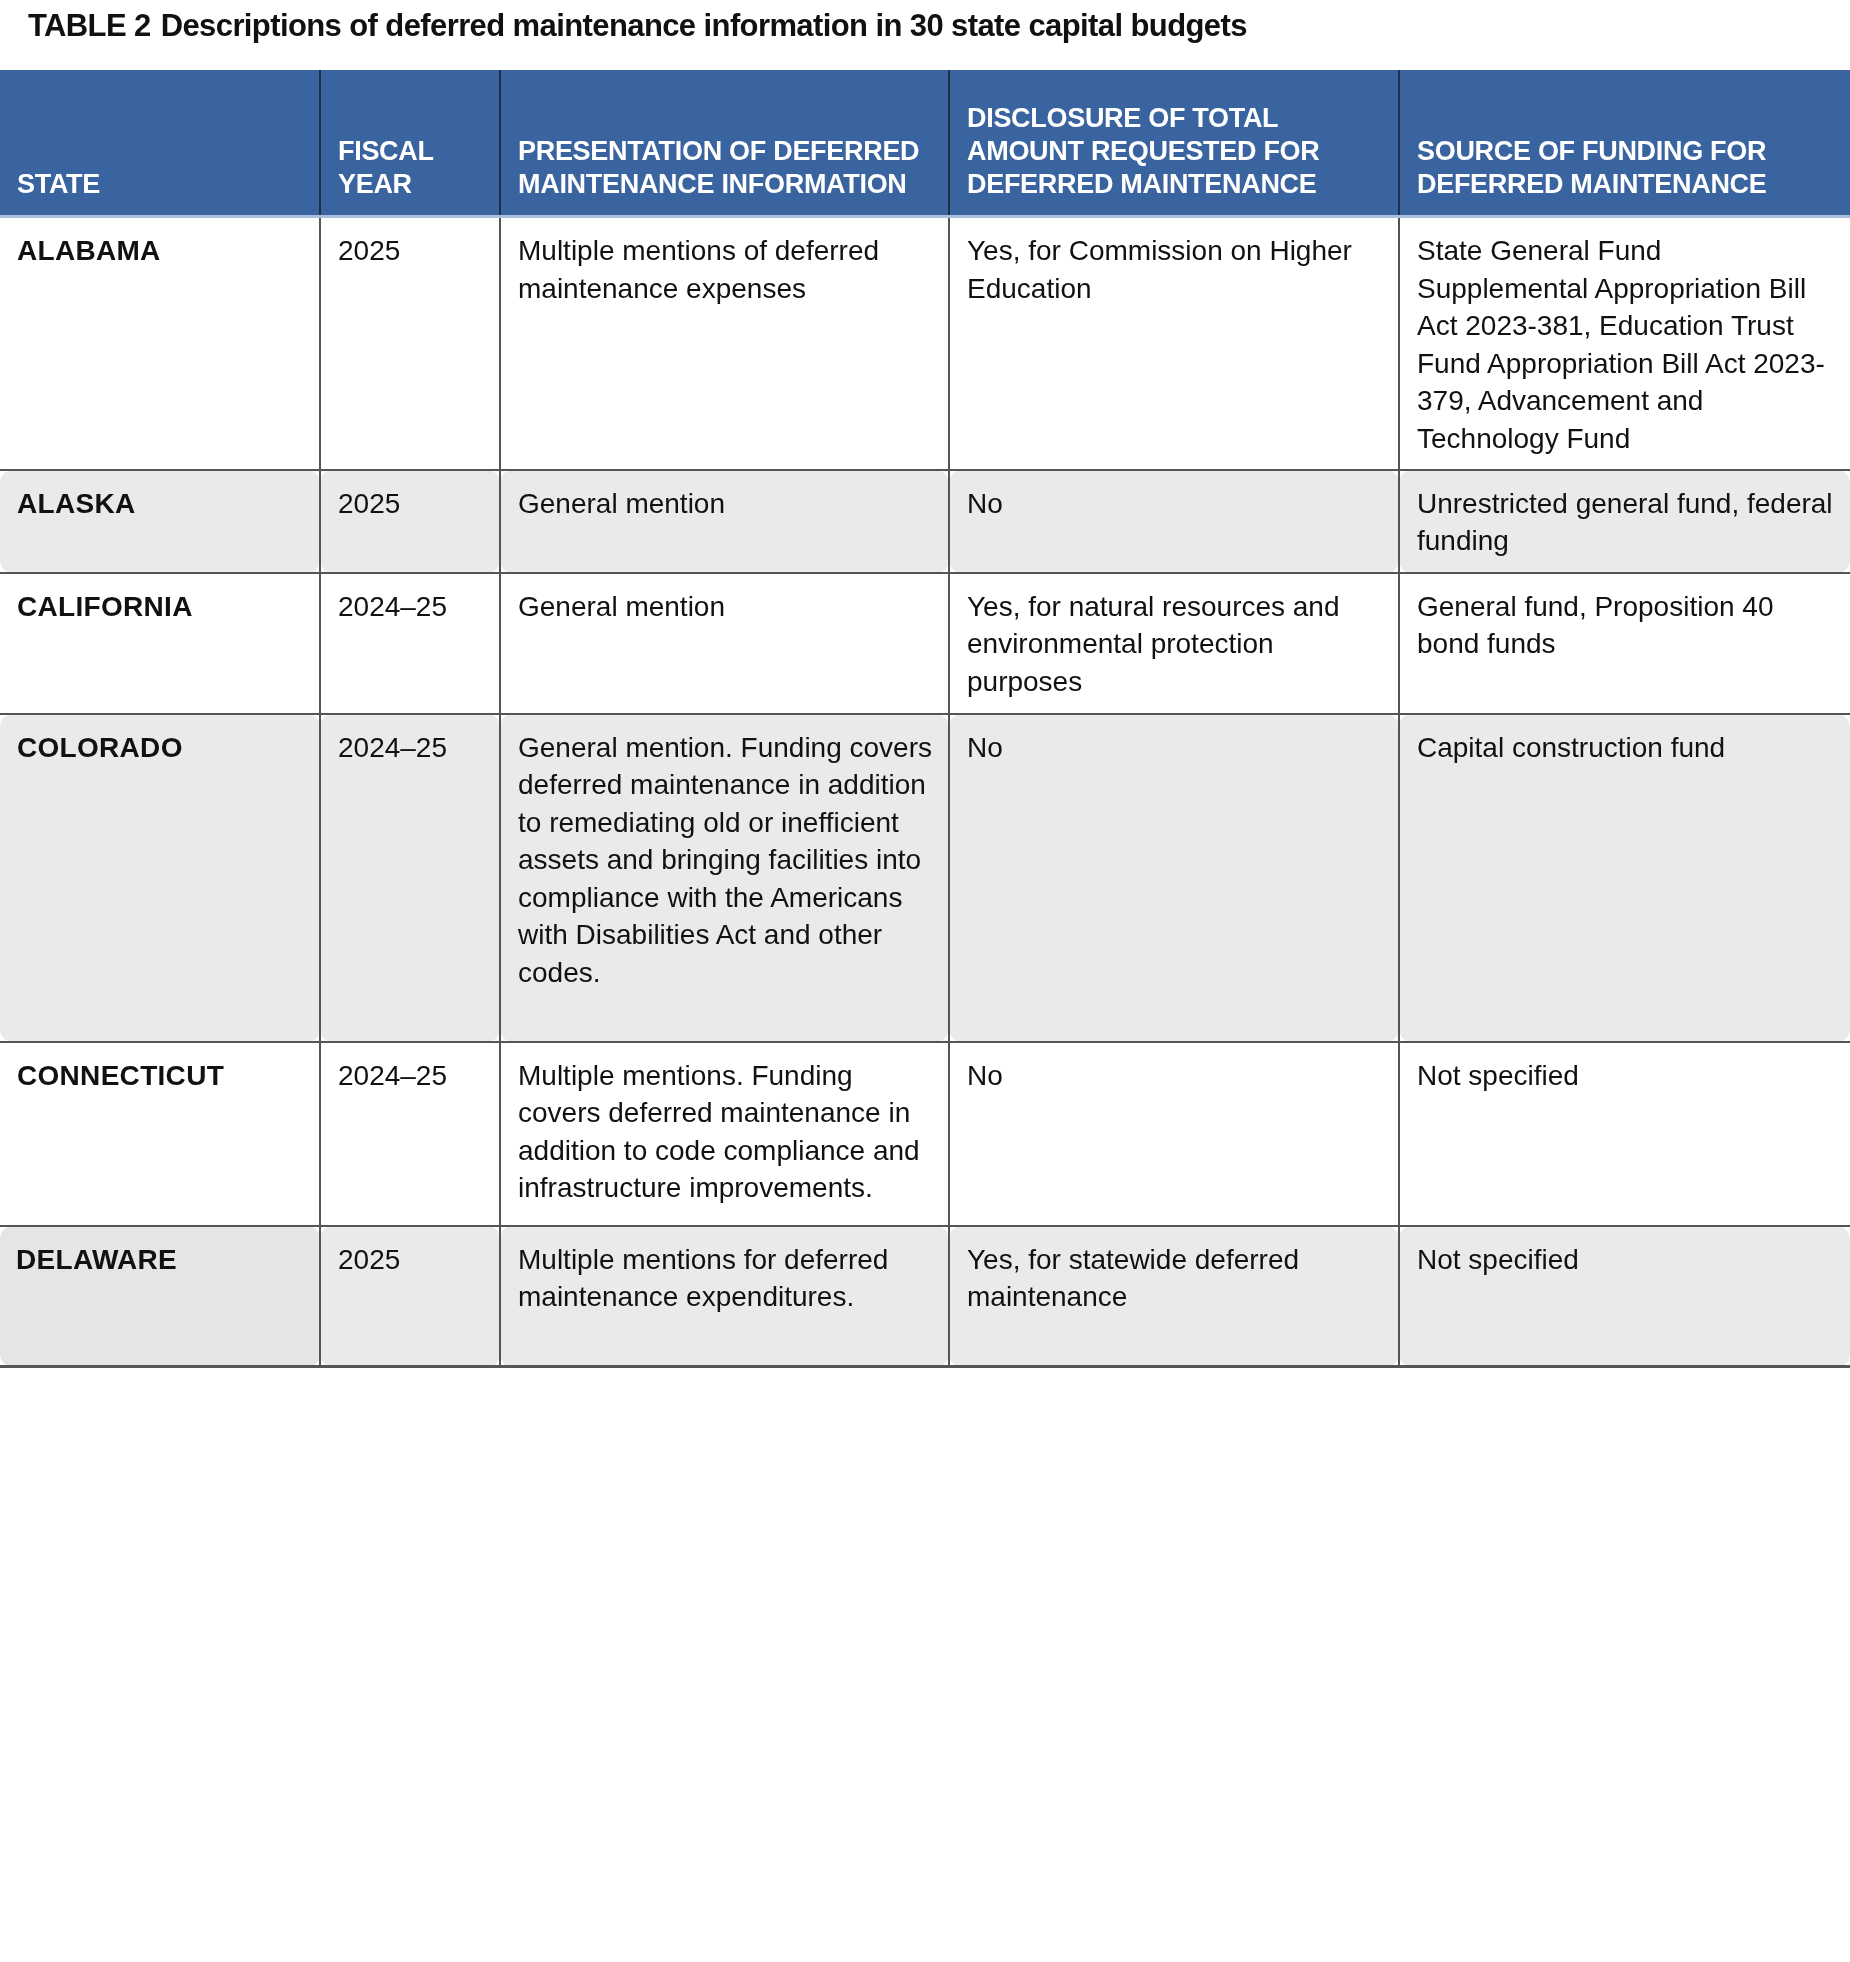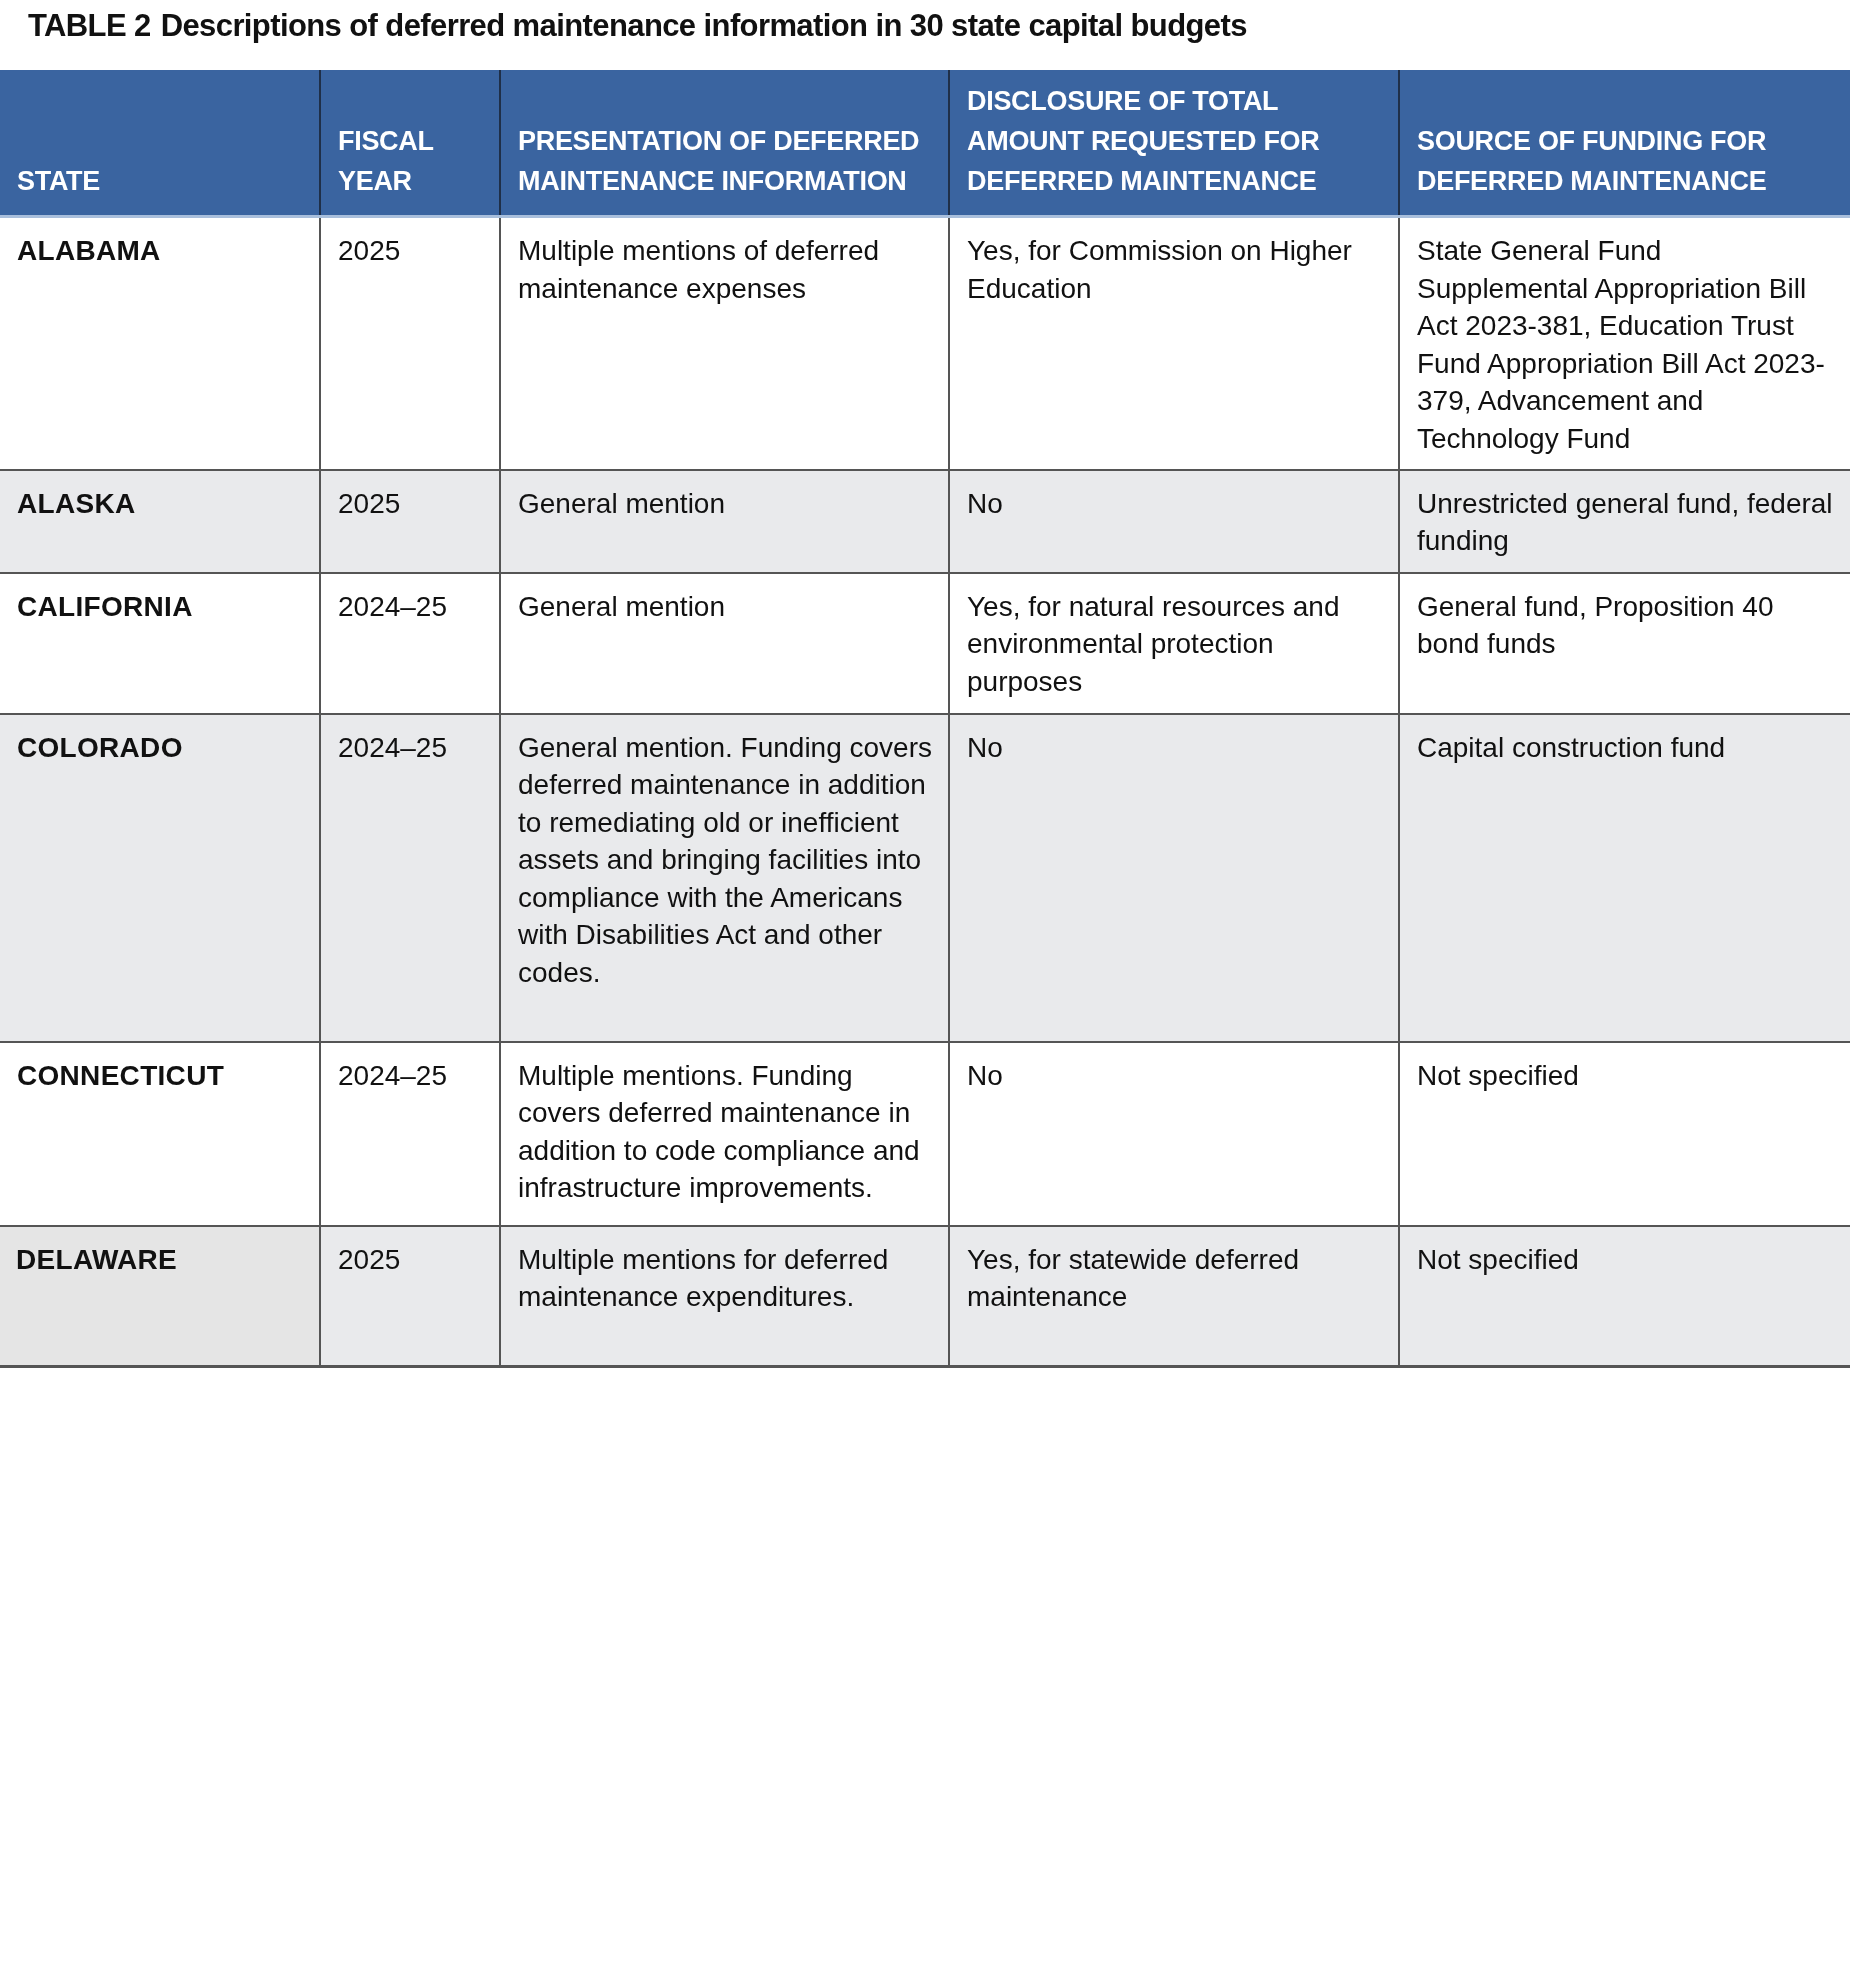--- a/index.html
+++ b/index.html
@@ -6,35 +6,35 @@
   body { width: 1850px; height: 1962px; position: relative; overflow: hidden;
          font-family: "Liberation Sans", sans-serif; color: #111; }
   .title { position: absolute; left: 0; top: 8px; font-size: 31px; font-weight: bold;
            letter-spacing: -0.6px; white-space: nowrap; }
   .title .label { margin-right: 10px; padding-left: 28px; }
   table { position: absolute; left: 0; top: 70px; width: 1850px; border-collapse: collapse;
           table-layout: fixed; }
   col.c1 { width: 320px; } col.c2 { width: 180px; } col.c3 { width: 449px; }
   col.c4 { width: 450px; } col.c5 { width: 451px; }
   thead th { background: #3a64a0; color: #fff; height: 131px; vertical-align: bottom;
-             text-align: left; font-weight: bold; font-size: 27px; line-height: 40px;
+             text-align: left; font-weight: bold; font-size: 27px; line-height: 33px;
              padding: 0 10px 14px 17px; text-transform: uppercase; letter-spacing: -0.3px;
              border-left: 2px solid #1f2f48; border-bottom: 3px solid #a9bfdc; }
   thead th:first-child { border-left: none; }
   tbody td { vertical-align: top; font-size: 28px; line-height: 37.5px;
              padding: 14px 10px 10px 17px; border-left: 2px solid #555;
              border-bottom: 2px solid #555; }
   tbody td:first-child { border-left: none; font-weight: bold; letter-spacing: 0.3px; }
   tbody tr.grey td { background: #e9eaec; }
   tbody tr.white td { background: #ffffff; }
   tbody tr:last-child td { border-bottom: 3px solid #555; }
   tr.r1 { height: 253px; } tr.r2 { height: 103px; } tr.r3 { height: 141px; margin-top: 32px; }
   tr.r4 { height: 328px; } tr.r5 { height: 184px; margin-top: 8px; } tr.r6 { height: 141px; }
   tr.r7 { height: 142px; } tr.r8 { height: 178px; }
-  td { overflow: hidden; }
+  td { overflow: hidden; border-radius: 13px; }
 </style>
 </head>
 <body>
 
 <div class="title">
   <span class="label">TABLE 2</span><span>Descriptions of deferred maintenance information in 30 state capital budgets</span>
 </div>
 
 <table>
   <colgroup>

